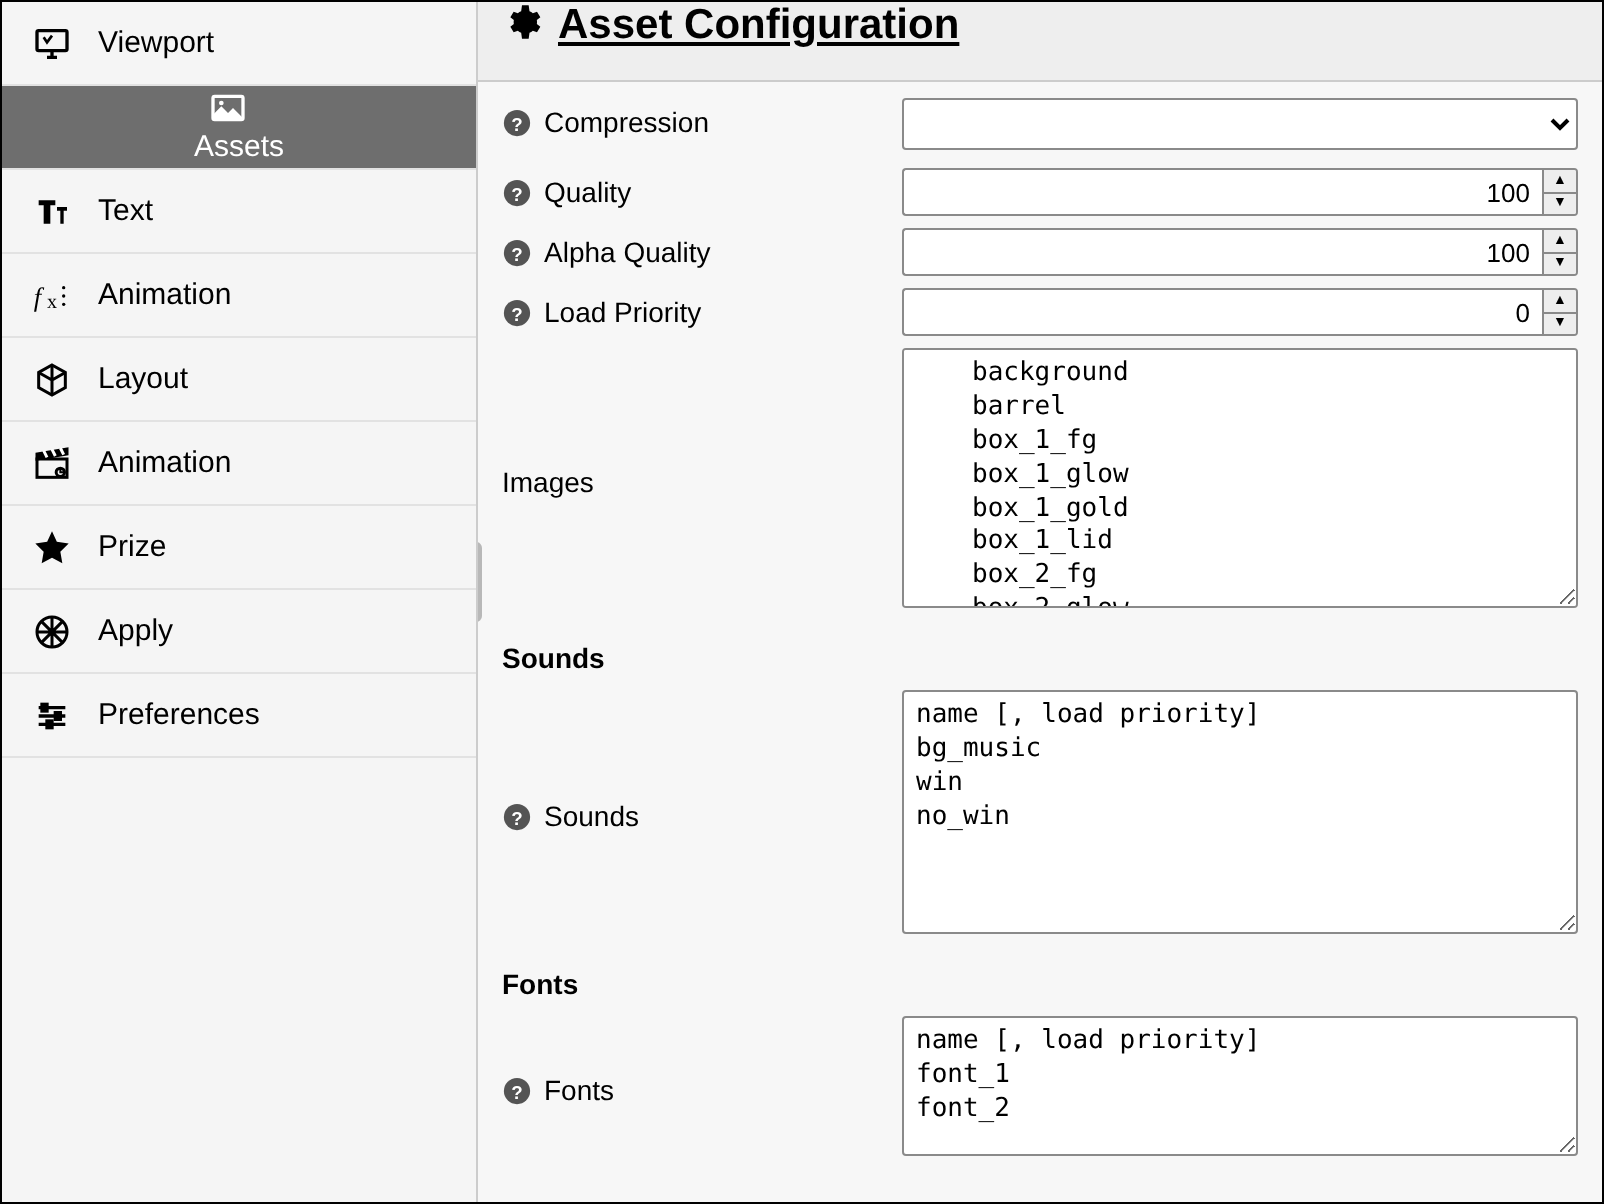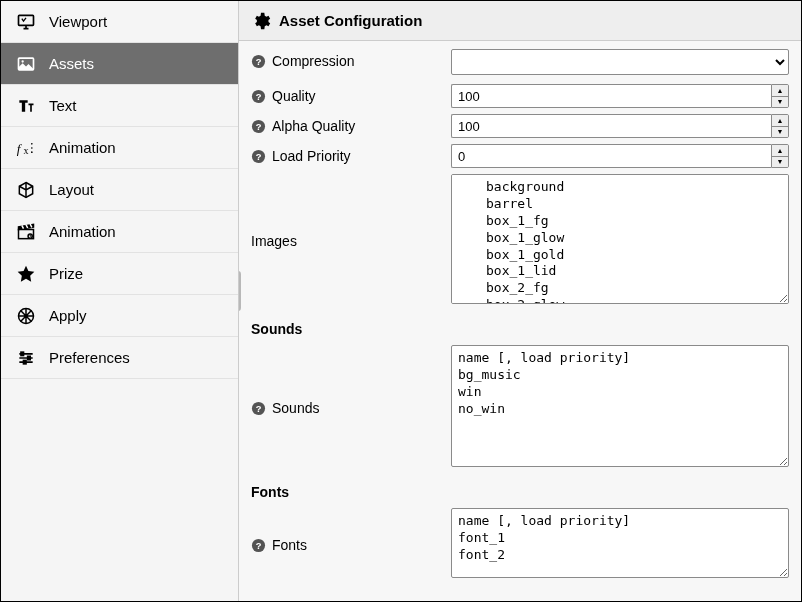--- a/index.html
+++ b/index.html
@@ -36,48 +36,50 @@
     align-items: center;
     height: 42px;
     padding: 0 14px;
     border-bottom: 1px solid #e2e2e2;
     cursor: pointer;
     font-size: 15px;
   }
   .sidebar-item.active {
     background: #6e6e6e;
     color: #fff;
+    flex-direction: column;
   }
   .sidebar-item .icon {
     width: 22px;
     height: 22px;
     margin-right: 12px;
     display: inline-flex;
     align-items: center;
     justify-content: center;
   }
   .sidebar-item .icon svg { width: 20px; height: 20px; }
   
   .main {
     flex: 1;
     display: flex;
     flex-direction: column;
     overflow: hidden;
     background: #f7f7f7;
   }
   .panel-header {
     display: flex;
-    align-items: center;
+    align-items: flex-start;
     height: 40px;
     padding: 0 12px;
     border-bottom: 1px solid #ccc;
     background: #eeeeee;
     font-weight: 700;
-    font-size: 15px;
+    font-size: 21px;
     flex-shrink: 0;
+    text-decoration: underline;
   }
   .panel-header .icon {
     width: 20px; height: 20px; margin-right: 8px;
     display:inline-flex; align-items:center; justify-content:center;
   }
   .panel-body {
     flex: 1;
     overflow-y: auto;
     padding: 8px 12px 12px 12px;
     position: relative;
@@ -123,20 +125,21 @@
     display:flex;
   }
   .spin-input {
     flex:1;
     height:24px;
     border:1px solid #8a8a8a;
     border-right:none;
     border-radius:2px 0 0 2px;
     font-size:13px;
     padding:0 6px;
+    text-align:right;
   }
   .spin-btns {
     width:18px;
     display:flex;
     flex-direction:column;
     border:1px solid #8a8a8a;
     border-radius:0 2px 2px 0;
     overflow:hidden;
   }
   .spin-btn {

